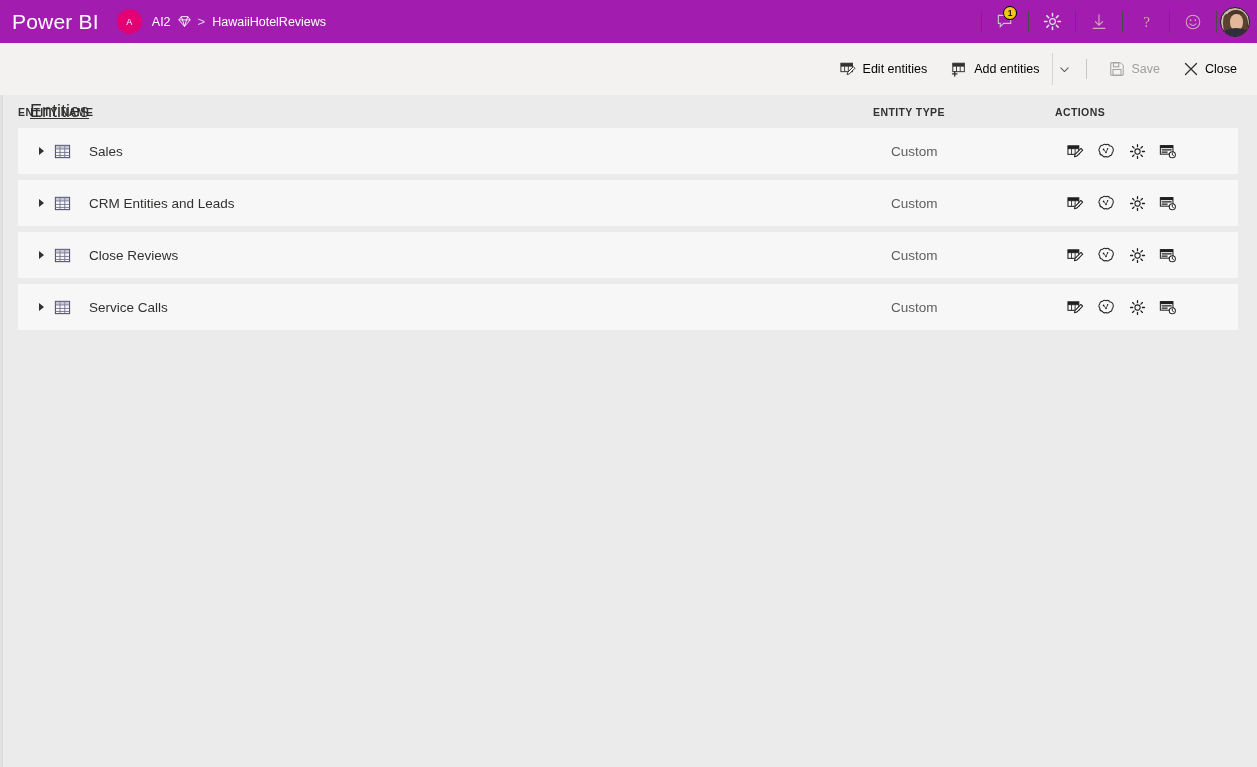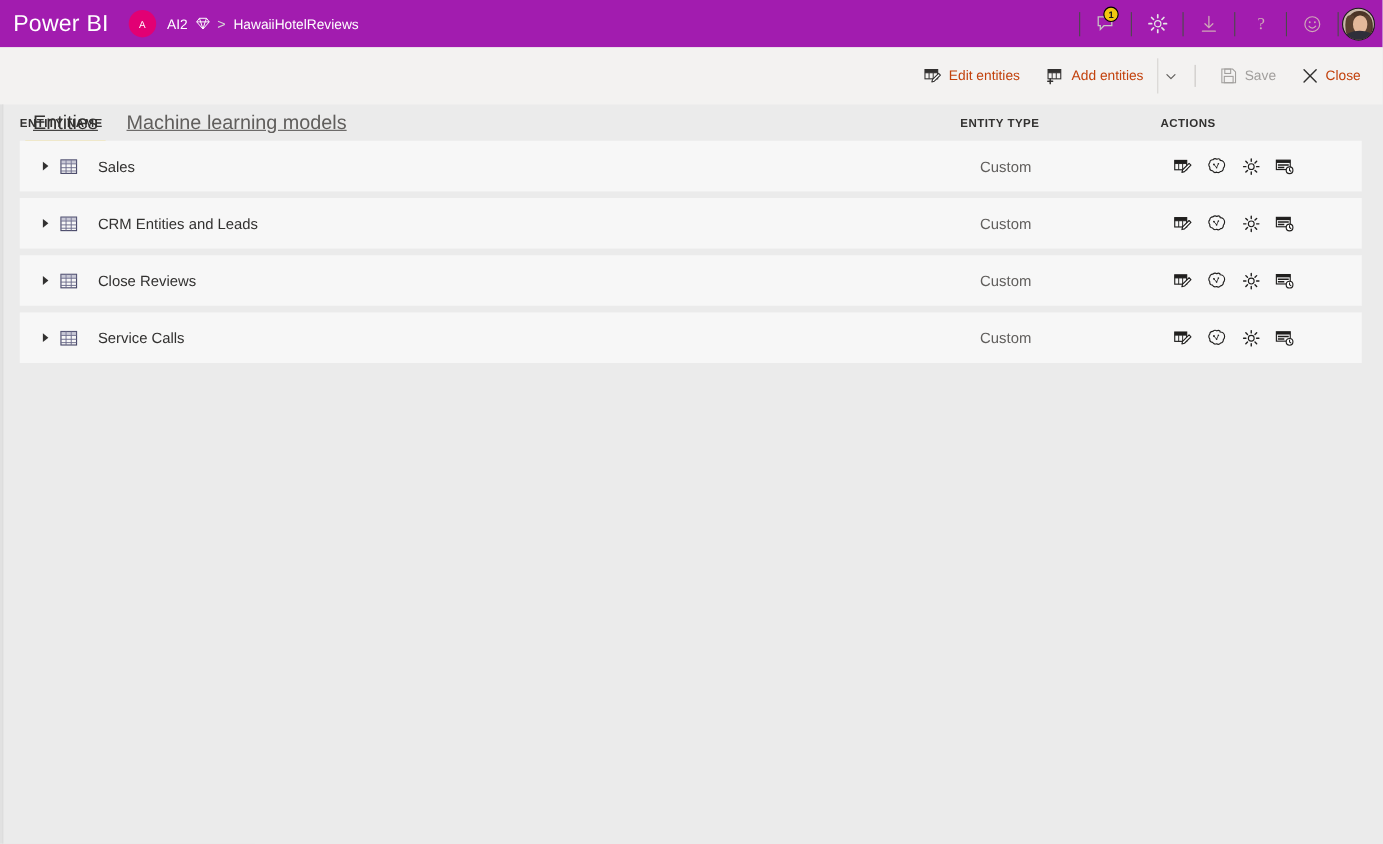--- a/index.html
+++ b/index.html
@@ -66,21 +66,21 @@
   .commandbar {
     position: absolute; left: 0; top: 43px; width: 1257px; height: 52px;
     background: #f3f2f1;
   }
   .cmd-right {
     position: absolute; right: 8px; top: 0; height: 52px;
     display: flex; align-items: center; gap: 0;
   }
   .cmd-btn {
     display: flex; align-items: center; gap: 7px; height: 32px;
-    padding: 0 12px; cursor: pointer; color: #c2410c; font-size: 12.5px;
+    padding: 0 12px; cursor: pointer; color: #000000; font-size: 12.5px;
     white-space: nowrap;
   }
   .cmd-btn.disabled { color: #a19f9d; cursor: default; }
   .cmd-caret {
     width: 24px; height: 32px; display: flex; align-items: center;
     justify-content: center; cursor: pointer; color: #605e5c;
     border-left: 1px solid #d6d4d2;
   }
   .cmd-divider { width: 1px; height: 20px; background: #c8c6c4; margin: 0 10px; }
 
@@ -228,23 +228,20 @@
       </div>
     </div>
   </div>
 
   <div class="commandbar">
 
     <div class="tabs">
       <div class="tab active">
         <span>Entities</span>
       </div>
-      <div class="tab">
-        <span>Machine learning models</span>
-      </div>
     </div>
 
     <div class="cmd-right">
 
       <div class="cmd-btn">
         <span>
           <svg width="16" height="16" viewBox="0 0 18 18">
             <rect x="1" y="2.5" width="13" height="9.5" fill="none" stroke="#323130" stroke-width="1.1"></rect>
             <path d="M1 5.8h13M5.2 5.8V12M9.4 5.8V12" stroke="#323130" stroke-width="1"></path>
             <rect x="1" y="2.5" width="13" height="3.3" fill="#323130"></rect>

